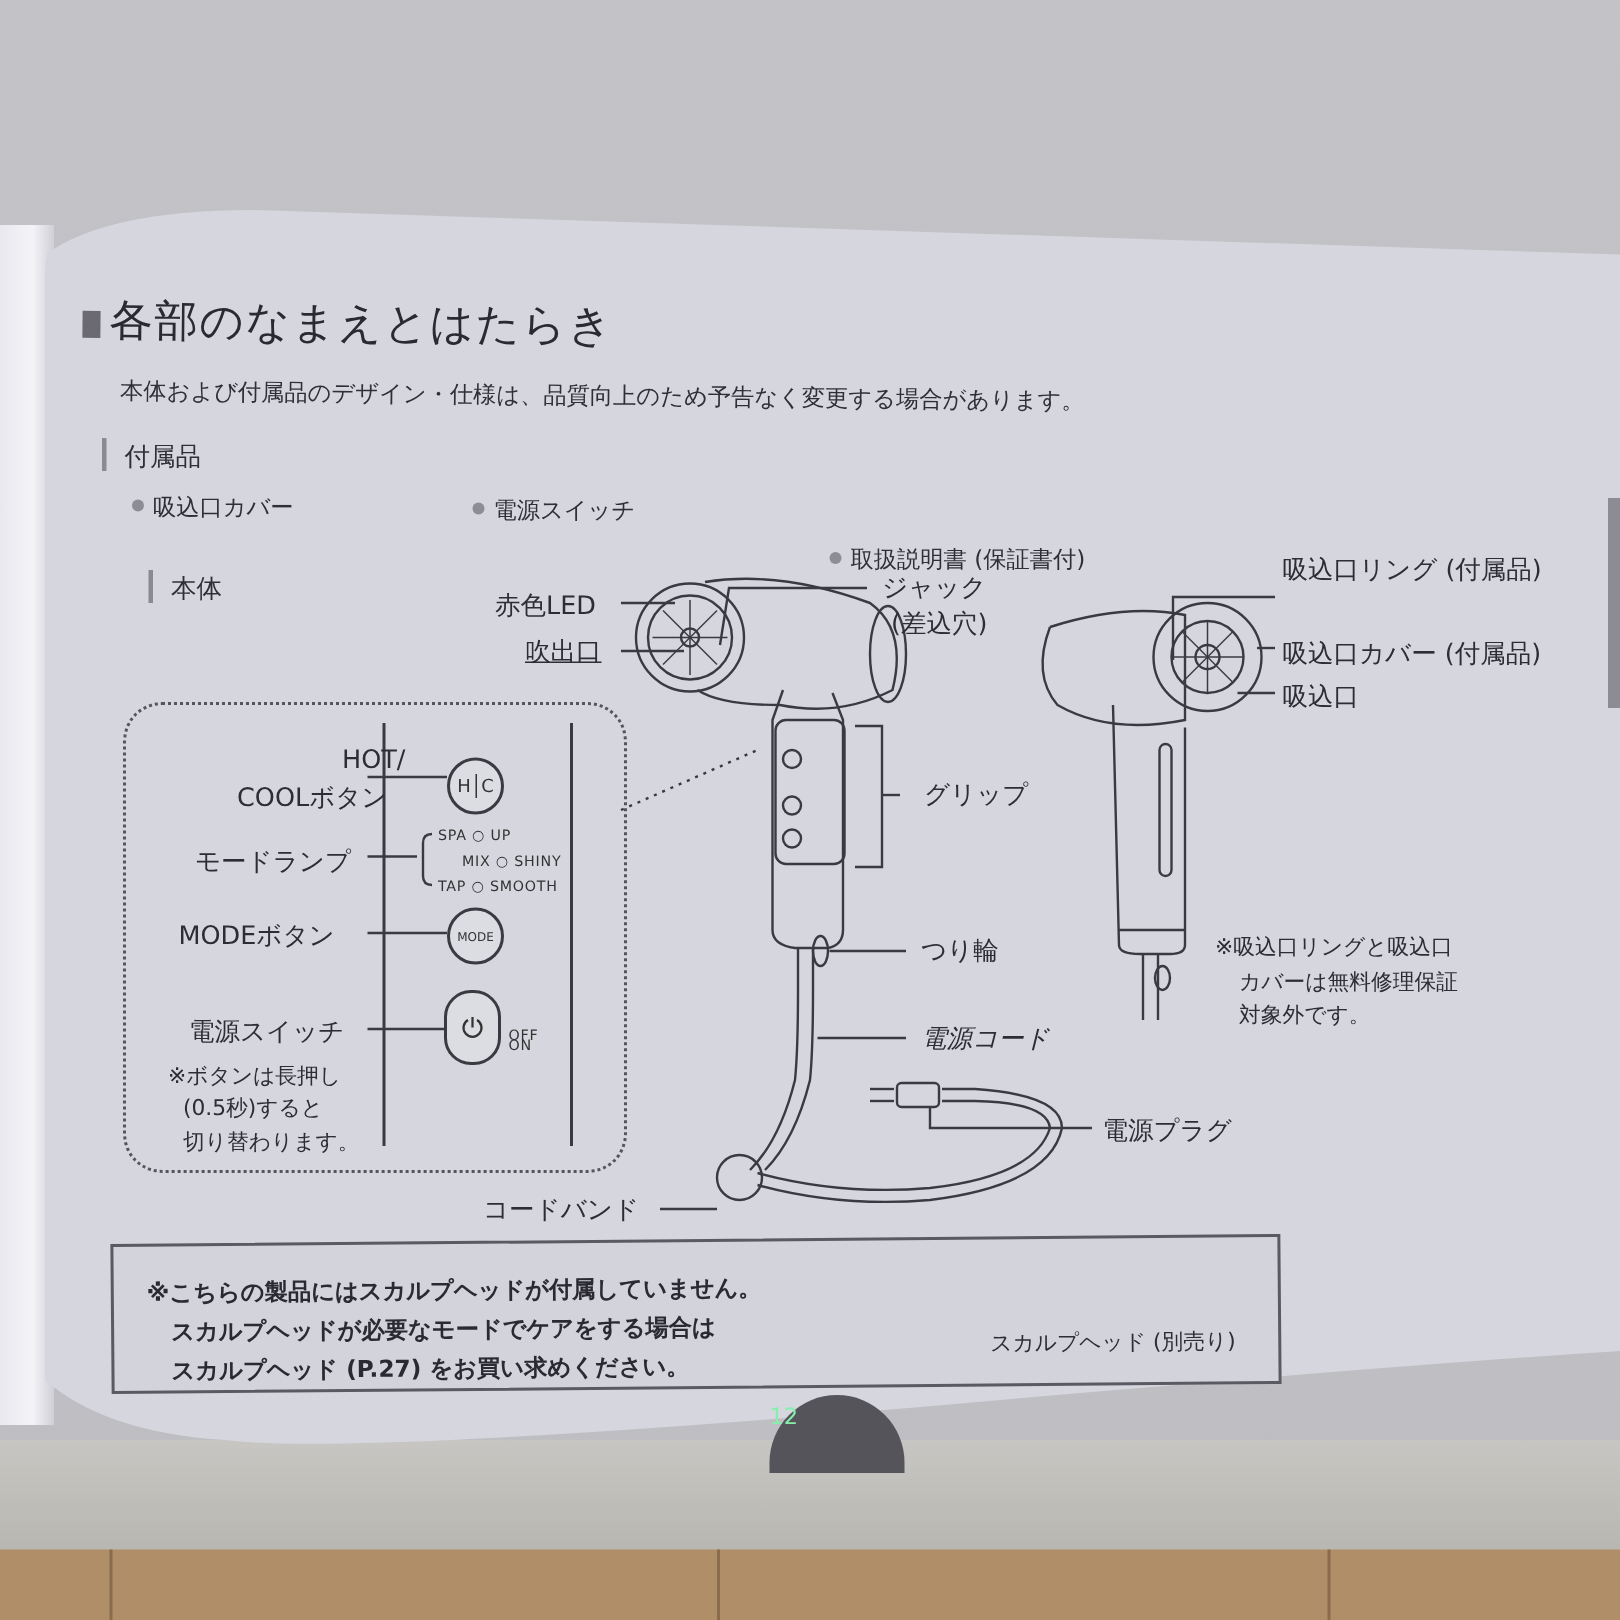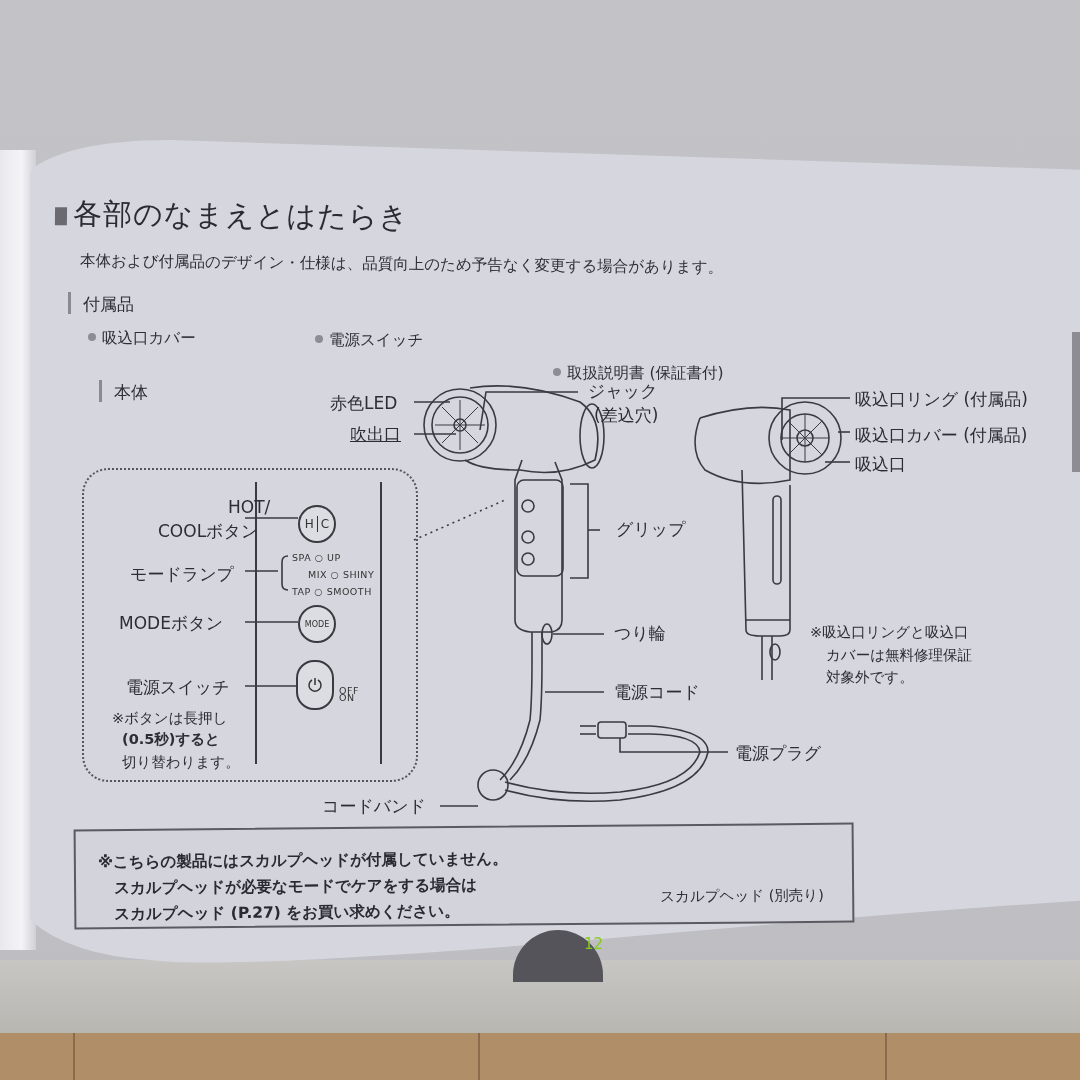--- a/index.html
+++ b/index.html
@@ -21,21 +21,21 @@
   .bullet-item { font-size:15.5px; color:#2f2f35; }
   .bullet-dot { display:inline-block; width:8px; height:8px; border-radius:50%; background:#8d8d93; margin-right:6px; vertical-align:2px; }
   .lbl { font-size:17px; color:#2d2d33; }
   .lbl-sm { font-size:14.5px; color:#2d2d33; line-height:21px; }
   .dotted-box { position:absolute; left:82px; top:468px; width:332px; height:310px; border:2px dotted #55555b; border-radius:26px; }
   .panel-line { position:absolute; width:2px; background:#3a3a40; }
   .circle-btn { position:absolute; border:2px solid #3a3a40; border-radius:50%; background:#dcdce3; display:flex; align-items:center; justify-content:center; font-size:12px; color:#333; }
   .lamp-text { font-size:9.5px; color:#333; letter-spacing:0.5px; }
   .callout-box { position:absolute; left:74px; top:826px; width:776px; height:96px; border:2px solid #5a5a60; background:#d3d3dc; transform:rotate(-0.5deg); }
   .note { font-size:15.5px; font-weight:bold; line-height:26px; color:#2a2a30; }
-  .page-num { position:absolute; left:513px; top:930px; width:90px; height:52px; border-radius:45px 45px 0 0; background:#55545a; color:#84cc16; text-align:right; font-size:15px; padding-top:5px; box-sizing:border-box; }
+  .page-num { position:absolute; left:513px; top:930px; width:90px; height:52px; border-radius:45px 45px 0 0; background:#55545a; color:#86efac; text-align:left; font-size:15px; padding-top:5px; box-sizing:border-box; }
   svg { position:absolute; left:0; top:0; }
 </style>
 </head>
 <body>
 
 <div class="bg-wall"></div>
 <div class="page-shadow"></div>
 <div class="table">
   <div class="table-seam" style="left:73px"></div>
   <div class="table-seam" style="left:478px"></div>
@@ -70,21 +70,21 @@
 <div class="dotted-box"></div>
 <div class="panel-line" style="left:255px; top:482px; height:282px;"></div>
 <div class="panel-line" style="left:380px; top:482px; height:282px;"></div>
 
 <div class="abs lbl" style="left:180px; top:497px;margin-left:48px;">HOT/</div>
 <div class="abs lbl" style="left:123px; top:520px;margin-left:35px;">COOLボタン</div>
 <div class="abs lbl" style="left:130px; top:563px;">モードランプ</div>
 <div class="abs lbl" style="left:119px; top:612px;">MODEボタン</div>
 <div class="abs lbl" style="left:126px; top:676px;">電源スイッチ</div>
 <div class="abs lbl-sm" style="left:112px; top:708px;">※ボタンは長押し</div>
-<div class="abs lbl-sm" style="left:122px; top:729px;font-weight:bold;">(0.5秒)すると</div>
+<div class="abs lbl-sm" style="left:122px; top:729px;">(0.5秒)すると</div>
 <div class="abs lbl-sm" style="left:122px; top:752px;">切り替わります。</div>
 
 <div class="circle-btn" style="left:298px; top:505px; width:34px; height:34px;">
   <span>H</span>
   <span style="display:inline-block;width:1px;height:16px;background:#333;margin:0 3px;"></span>
   <span>C</span>
 </div>
 <div class="abs lamp-text" style="left:292px; top:552px;"><span>SPA</span> <span>○</span> <span>UP</span></div>
 <div class="abs lamp-text" style="left:292px; top:569px;margin-left:16px;"><span>MIX</span> <span>○</span> <span>SHINY</span></div>
 <div class="abs lamp-text" style="left:292px; top:586px;"><span>TAP</span> <span>○</span> <span>SMOOTH</span></div>
@@ -182,25 +182,25 @@
     </g>
   </g>
 </svg>
 
 <div class="abs lbl" style="left:330px; top:392px;">赤色LED</div>
 <div class="abs lbl" style="left:350px; top:423px;text-decoration:underline;">吹出口</div>
 <div class="abs lbl" style="left:588px; top:380px;">ジャック</div>
 <div class="abs lbl" style="left:594px; top:404px;">(差込穴)</div>
 <div class="abs lbl" style="left:616px; top:518px;">グリップ</div>
 <div class="abs lbl" style="left:614px; top:622px;">つり輪</div>
-<div class="abs lbl" style="left:614px; top:681px;">電源コード</div>
+<div class="abs lbl" style="left:614px; top:681px;font-style:italic;">電源コード</div>
 <div class="abs lbl" style="left:735px; top:742px;">電源プラグ</div>
 <div class="abs lbl" style="left:322px; top:795px;">コードバンド</div>
 
-<div class="abs lbl" style="left:855px; top:388px;">吸込口リング (付属品)</div>
+<div class="abs lbl" style="left:855px; top:368px;">吸込口リング (付属品)</div>
 <div class="abs lbl" style="left:855px; top:424px;">吸込口カバー (付属品)</div>
 <div class="abs lbl" style="left:855px; top:453px;">吸込口</div>
 <div class="abs lbl-sm" style="left:810px; top:622px;">※吸込口リングと吸込口</div>
 <div class="abs lbl-sm" style="left:826px; top:645px;">カバーは無料修理保証</div>
 <div class="abs lbl-sm" style="left:826px; top:667px;">対象外です。</div>
 
 <div class="callout-box">
   <div class="abs note" style="left:22px; top:18px;">※こちらの製品にはスカルプヘッドが付属していません。</div>
   <div class="abs note" style="left:38px; top:44px;">スカルプヘッドが必要なモードでケアをする場合は</div>
   <div class="abs note" style="left:38px; top:70px;">スカルプヘッド (P.27) をお買い求めください。</div>

